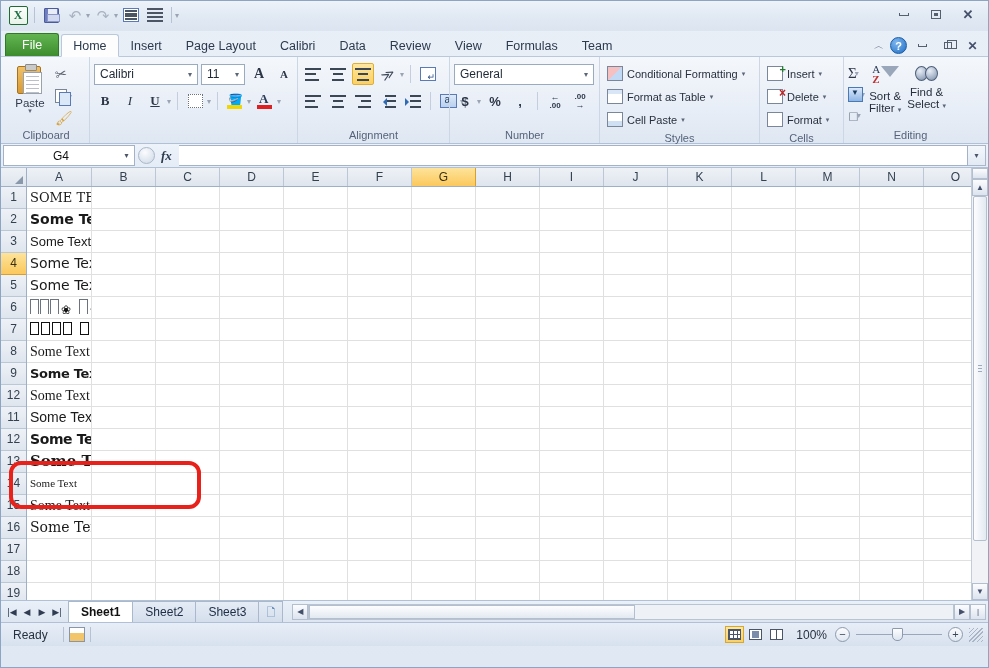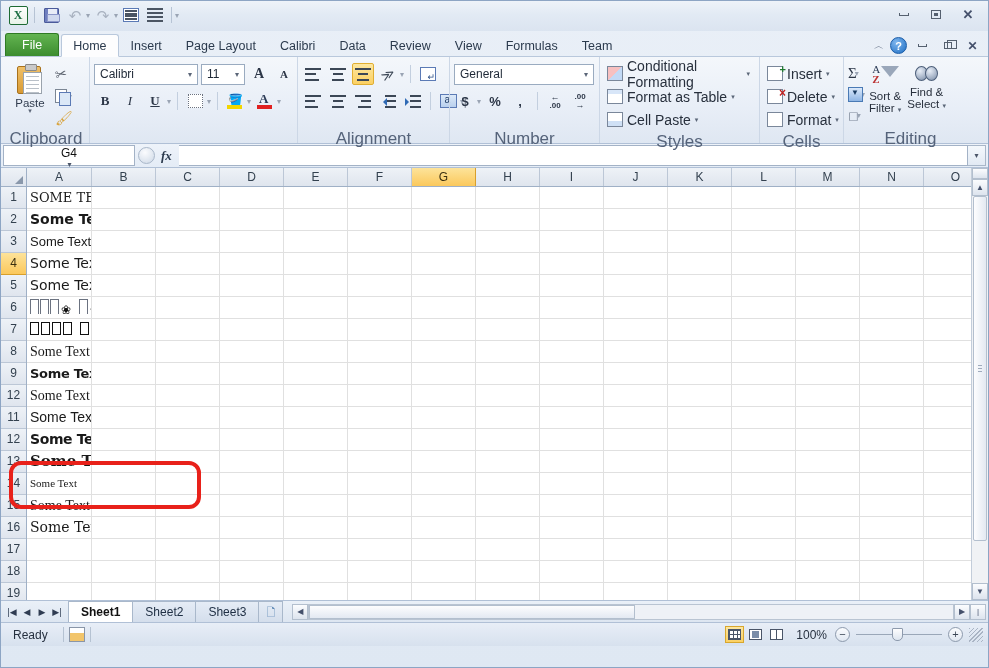--- a/index.html
+++ b/index.html
@@ -98,21 +98,21 @@
   .ribbon {
     height: 87px; display: flex; align-items: stretch;
     background: linear-gradient(to bottom, #f4f7fb 0%, #e8eef7 60%, #dfe7f2 100%);
     border-bottom: 1px solid #b0c0d6;
     padding-left: 2px;
   }
   .rgroup { position: relative; display: flex; flex-direction: column; padding: 3px 4px 0 4px; }
   .rgroup + .rgroup { border-left: 1px solid #ccd7e6; }
   .rgroup-body { flex: 1; display: flex; align-items: flex-start; padding-top: 2px; }
   .rgroup-label {
-    height: 15px; font-size: 17px; color: #55637a; text-align: center;
+    height: 15px; font-size: 11px; color: #55637a; text-align: center;
     position: relative; padding-top: 1px;
   }
 
   
   .paste-btn { width: 46px; display:flex; flex-direction:column; align-items:center; padding-top:2px; }
   .paste-ico {
     width: 30px; height: 32px; position: relative;
   }
   .clipbd {
     position:absolute; left:2px; top:2px; width:24px; height:28px;
@@ -183,21 +183,21 @@
   .indent-ico::before{content:"";position:absolute;left:0;top:3px;border:4px solid transparent;border-left-color:#2f6ab5;}
   .indent-ico.dec::before{border-left-color:transparent;border-right-color:#2f6ab5;left:-1px;}
 
   
   .num-btn { font-size:13px; color:#2d3748; font-weight:bold; }
   .num-00 { font-size:9px; color:#2d3748; line-height:1; text-align:center;}
   .num-00 b { display:block; font-size:8px; }
 
   
   .rowbtn { display:flex; align-items:center; gap:4px; height:23px; padding:0 4px 0 2px; border:1px solid transparent; border-radius:2px;}
-  .rowbtn span.lbl { font-size:14px; color:#28303d; }
+  .rowbtn span.lbl { font-size:11px; color:#28303d; }
   .mini-ico { width:16px; height:15px; border:1px solid #7a879a; background:#fff; position:relative; flex:0 0 auto;}
   .mini-ico.cf { background:linear-gradient(135deg,#f7c0c0 50%,#c2d9f5 50%); }
   .mini-ico.fat { background:linear-gradient(to bottom,#d8e6f8 0 4px,#fff 4px); }
   .mini-ico.cs { background:linear-gradient(to bottom,#fff 0 8px,#cfe0f5 8px); }
   .mini-ico.ins::after{content:"+";position:absolute;right:-4px;top:-4px;color:#1f7a2e;font-weight:bold;font-size:11px;}
   .mini-ico.del::after{content:"×";position:absolute;right:-4px;top:-4px;color:#c02020;font-weight:bold;font-size:12px;}
   .caret-sm { font-size:7px; color:#5b6678; }
   .sigma { font-family:"Liberation Serif",serif; font-size:15px; color:#2d3748;}
   .fill-down { width:15px;height:15px;background:linear-gradient(to bottom,#dbe9fb,#8fb5e4);border:1px solid #4a7ab5; position:relative;}
   .fill-down::after{content:"▼";position:absolute;left:2px;top:0px;font-size:8px;color:#17385f;}
@@ -215,21 +215,21 @@
   .twoline { display:flex; flex-direction:column; align-items:center; line-height:12px; font-size:11.5px; color:#28303d;}
 
   
   .formulabar {
     height: 24px; display: flex; align-items: stretch;
     background: linear-gradient(to bottom,#eef3fa,#e4ecf6);
     border-bottom: 1px solid #b0c0d6; padding: 1px 2px;
   }
   .namebox {
     width: 132px; background:#fff; border:1px solid #a3b2c6;
-    display:flex; align-items:center; font-size:12px; color:#111;flex-direction:column;
+    display:flex; align-items:center; font-size:12px; color:#111;
   }
   .namebox .nv { flex:1; text-align:center; }
   .namebox .nd { width:16px; text-align:center; color:#4a5568; font-size:8px; border-left:1px solid transparent;}
   .fxzone { display:flex; align-items:center; gap:2px; padding:0 3px; }
   .roundbtn {
     width:17px;height:17px;border-radius:50%;
     background:radial-gradient(circle at 40% 30%,#fbfcfe,#cdd8e6);
     border:1px solid #a9b7c9;
   }
   .fx { font-family:"Liberation Serif",serif; font-style:italic; font-weight:bold; font-size:13px; color:#2b3a4d; padding:0 4px;}

